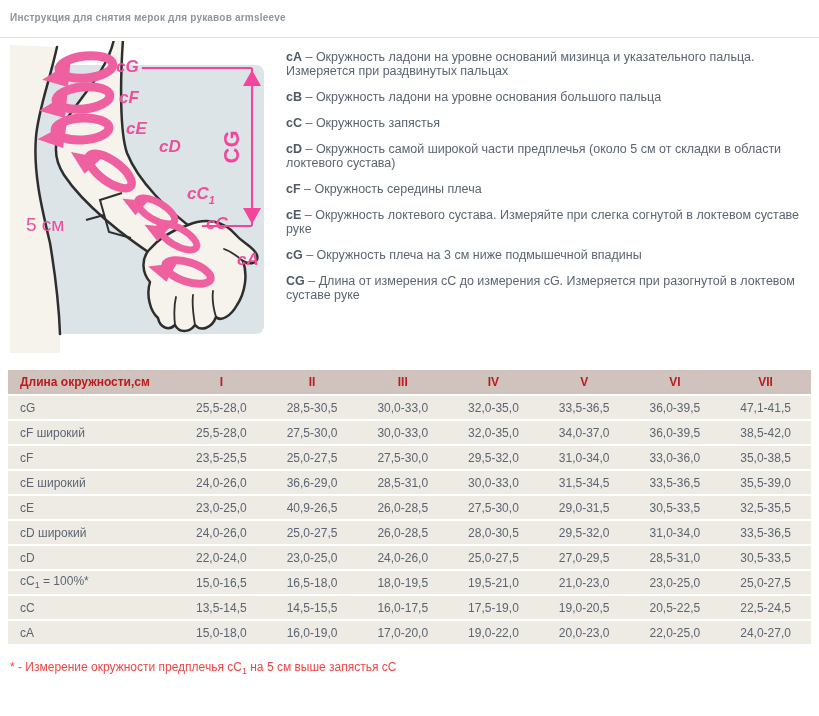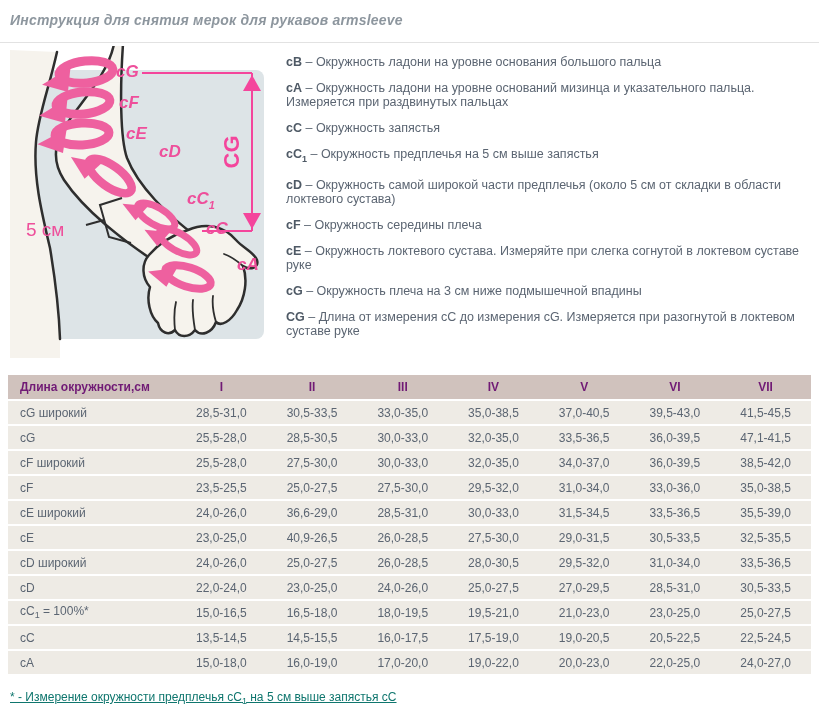--- a/index.html
+++ b/index.html
@@ -2,44 +2,44 @@
 <html><head>
 <meta charset="utf-8">
 <style>
   html,body{margin:0;padding:0;}
   body{
     width:819px;height:716px;overflow:hidden;background:#ffffff;
     font-family:"Liberation Sans",sans-serif;color:#5b6572;
   }
   .page{padding:0 8px;}
   .title{
-    font-size:14px;font-weight:bold;color:#8d969e;
-    margin:12px 0 0 2px;letter-spacing:.2px;font-style:italic;
+    font-size:10px;font-weight:bold;color:#8d969e;
+    margin:12px 0 0 2px;letter-spacing:.2px;
   }
   .divider{border-bottom:1px solid #e2e2e2;margin:14px -8px 0;}
   .content{display:flex;margin-top:3px;}
   .illustration{width:268px;height:312px;flex:none;margin-left:2px;}
   .descs{flex:1;padding:9px 0 0 8px;font-size:12.5px;line-height:14px;}
   .desc{margin:0 0 12px 0;}
   .desc b{color:#4e5965;}
   sub{font-size:9px;}
   table.sizes{
     width:100%;border-collapse:collapse;table-layout:fixed;
     margin-top:17px;font-size:12px;
   }
   table.sizes th{
-    background:#d0c2bd;color:#701a75;font-weight:bold;
+    background:#d0c2bd;color:#b91c1c;font-weight:bold;
     height:22px;text-align:center;border-bottom:2px solid #fff;
   }
   table.sizes td{
     background:#eeebe5;color:#5b6572;height:21px;text-align:center;
     border-bottom:2px solid #fff;
   }
   table.sizes .label-col{width:155px;text-align:left;padding-left:12px;}
-  .footnotes{font-size:12px;color:#0f766e;text-decoration:underline;}
+  .footnotes{font-size:12px;color:#ef4444;}
   .footnote-1{margin:14px 0 0 2px;}
 </style>
 </head>
 <body>
 
 <div class="page">
 
   <div class="title">Инструкция для снятия мерок для рукавов armsleeve</div>
   <div class="divider"></div>
 
@@ -93,24 +93,23 @@
           <text x="177" y="158"><tspan>cC</tspan><tspan dy="5" font-size="11">1</tspan></text>
           <text x="196" y="188"><tspan>cC</tspan></text>
           <text x="227" y="224"><tspan>cA</tspan></text>
         </g>
         <text transform="translate(229,106) rotate(-90)" text-anchor="middle" font-size="22" font-weight="bold" fill="#f4459c" font-family="Liberation Sans, sans-serif"><tspan>CG</tspan></text>
         <text x="16" y="190" font-size="19" fill="#ee4f9b" font-family="Liberation Sans, sans-serif"><tspan>5 см</tspan></text>
       </svg>
     </div>
 
     <div class="descs" id="descs">
+        <p class="desc"><b>cA</b> – Окружность ладони на уровне оснований мизинца и указательного пальца. Измеряется при раздвинутых пальцах</p>
         <p class="desc"><b>cB</b> – Окружность ладони на уровне основания большого пальца</p>
-        <p class="desc"><b>cA</b> – Окружность ладони на уровне оснований мизинца и указательного пальца. Измеряется при раздвинутых пальцах</p>
         <p class="desc"><b>cC</b> – Окружность запястья</p>
-        <p class="desc"><b>cC<sub>1</sub></b> – Окружность предплечья на 5 см выше запястья</p>
         <p class="desc"><b>cD</b> – Окружность самой широкой части предплечья (около 5 см от складки в области локтевого сустава)</p>
         <p class="desc"><b>cF</b> – Окружность середины плеча</p>
         <p class="desc"><b>cE</b> – Окружность локтевого сустава. Измеряйте при слегка согнутой в локтевом суставе руке</p>
         <p class="desc"><b>cG</b> – Окружность плеча на 3 см ниже подмышечной впадины</p>
         <p class="desc"><b>CG</b> – Длина от измерения cC до измерения cG. Измеряется при разогнутой в локтевом суставе руке</p>
       </div>
   </div>
 
   <table class="sizes">
     <thead>
@@ -120,30 +119,20 @@
           <th>II</th>
           <th>III</th>
           <th>IV</th>
           <th>V</th>
           <th>VI</th>
           <th>VII</th>
         </tr>
     </thead>
     <tbody id="table-body">
         <tr>
-          <td class="label-col">cG широкий</td>
-          <td>28,5-31,0</td>
-          <td>30,5-33,5</td>
-          <td>33,0-35,0</td>
-          <td>35,0-38,5</td>
-          <td>37,0-40,5</td>
-          <td>39,5-43,0</td>
-          <td>41,5-45,5</td>
-        </tr>
-        <tr>
           <td class="label-col">cG</td>
           <td>25,5-28,0</td>
           <td>28,5-30,5</td>
           <td>30,0-33,0</td>
           <td>32,0-35,0</td>
           <td>33,5-36,5</td>
           <td>36,0-39,5</td>
           <td>47,1-41,5</td>
         </tr>
         <tr>

